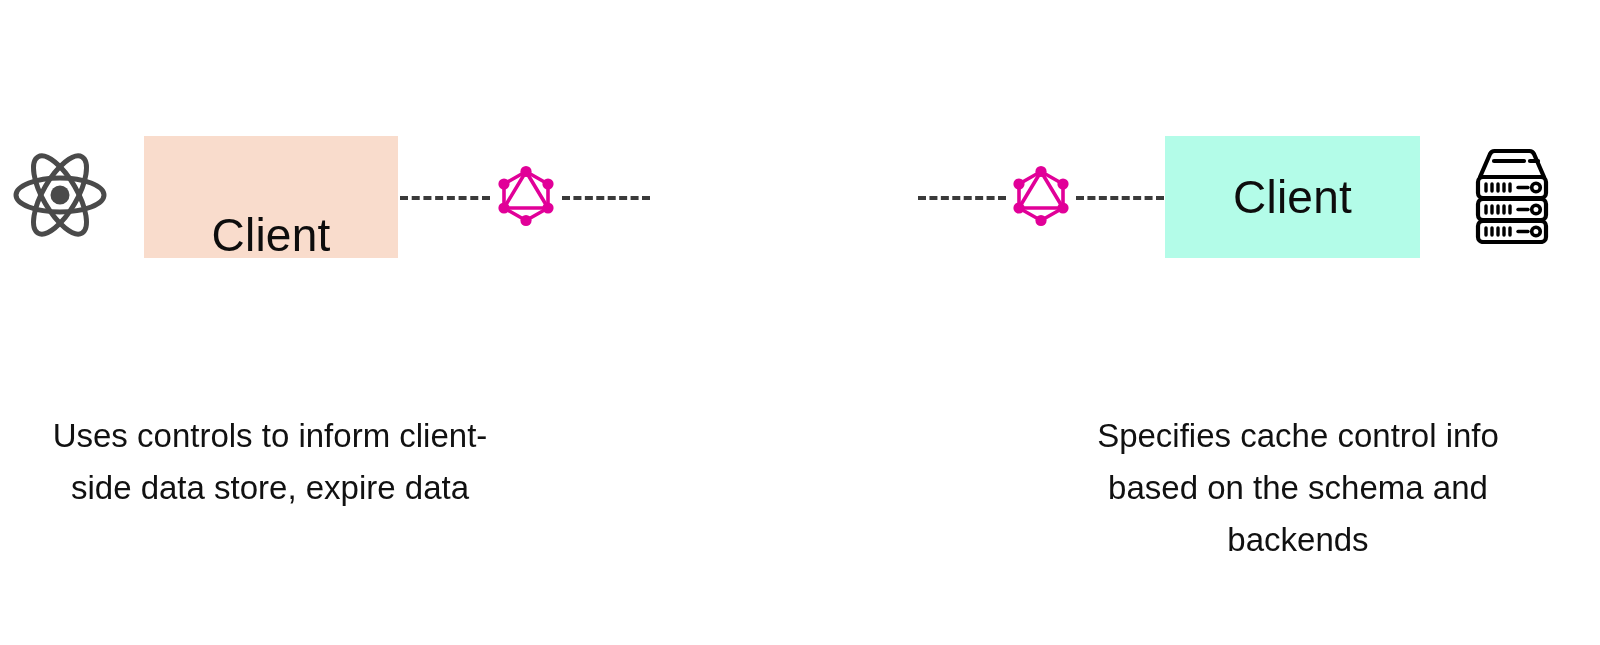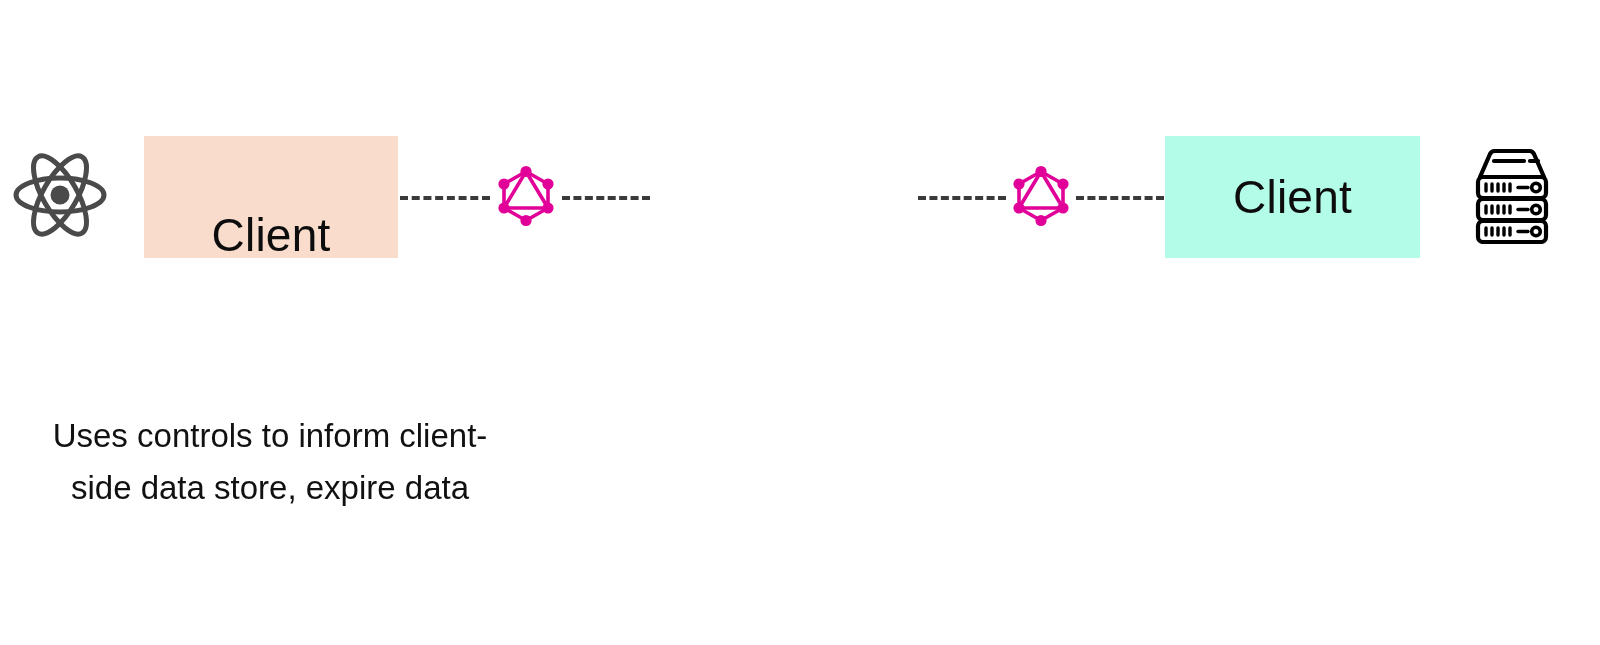--- a/index.html
+++ b/index.html
@@ -245,14 +245,15 @@
         <line x1="32" y1="80" x2="32" y2="87"></line>
         <line x1="38" y1="80" x2="38" y2="87"></line>
         <line x1="44" y1="80" x2="44" y2="87"></line>
         <line x1="52" y1="83.5" x2="62" y2="83.5"></line>
       </g>
       <circle cx="70" cy="83.5" r="4.3" fill="none" stroke="#000000" stroke-width="3.6"></circle>
     </svg>
   </div>
 
   <div class="caption" id="caption-client">Uses controls to inform client-side data store, expire data</div>
+  <div class="caption" id="caption-server">Specifies cache control info based on the schema and backends</div>
 
 </div>
 
 </body></html>

